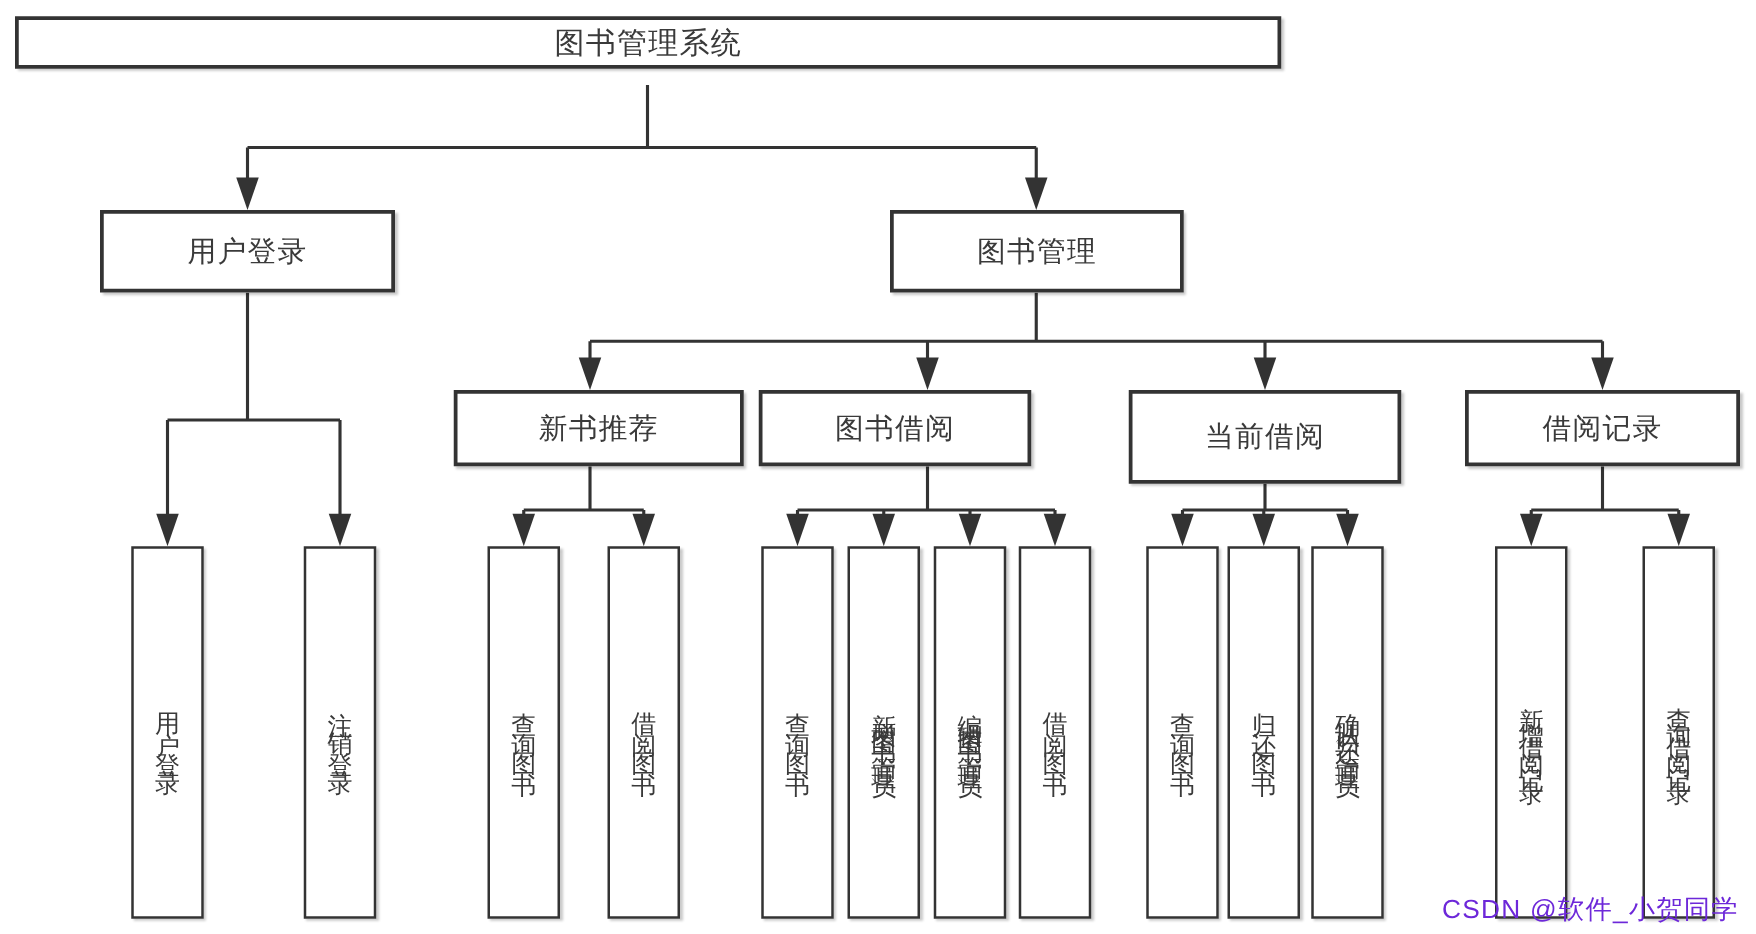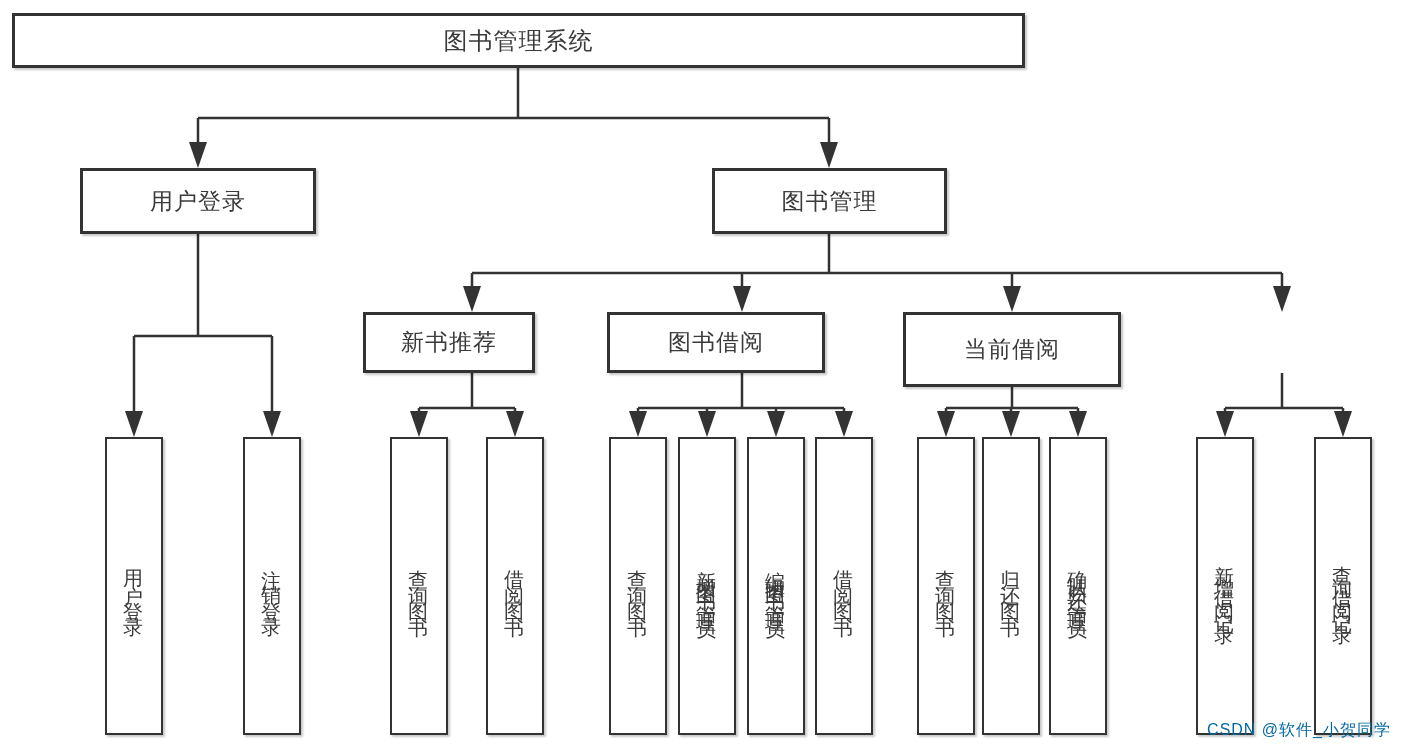--- a/index.html
+++ b/index.html
@@ -51,22 +51,22 @@
     text-orientation: mixed;
     white-space: nowrap;
   }
   .ls4 { letter-spacing: 16px; }
   .ls6 { letter-spacing: 12px; }
   .ls9 { letter-spacing: 7px; }
   #watermark {
     position: absolute;
     right: 14px;
     bottom: 6px;
-    font-size: 16px;
-    color: #0369a1;
+    font-size: 21px;
+    color: #6d28d9;
     letter-spacing: 1px;
     white-space: nowrap;
     z-index: 5;
   }
 </style>
 </head>
 <body>
 
 <div id="stage">
 
@@ -95,39 +95,42 @@
       <polygon points="767,411 785,411 776,437"></polygon>
       <polygon points="835,411 853,411 844,437"></polygon>
       <polygon points="937,411 955,411 946,437"></polygon>
       <polygon points="1002,411 1020,411 1011,437"></polygon>
       <polygon points="1069,411 1087,411 1078,437"></polygon>
       <polygon points="1216,411 1234,411 1225,437"></polygon>
       <polygon points="1334,411 1352,411 1343,437"></polygon>
     </g>
   </svg>
 
-  <div class="node hbox title" style="left:12px; top:13px; width:1013px; height:55px;font-family:Liberation Serif, serif;">
+  <div class="node hbox title" style="left:12px; top:13px; width:1013px; height:42px;font-family:Liberation Serif, serif;">
     <span>图书管理系统</span>
   </div>
 
   <div class="node hbox" style="left:80px; top:168px; width:236px; height:66px;">
     <span>用户登录</span>
   </div>
   <div class="node hbox" style="left:712px; top:168px; width:235px; height:66px;">
     <span>图书管理</span>
   </div>
 
-  <div class="node hbox" style="left:363px; top:312px; width:172px; height:61px;">
+  <div class="node hbox" style="left:363px; top:312px; width:232px; height:61px;">
     <span>新书推荐</span>
   </div>
   <div class="node hbox" style="left:607px; top:312px; width:218px; height:61px;">
     <span>图书借阅</span>
   </div>
   <div class="node hbox" style="left:903px; top:312px; width:218px; height:75px;">
     <span>当前借阅</span>
+  </div>
+  <div class="node hbox" style="left:1172px; top:312px; width:220px; height:61px;">
+    <span>借阅记录</span>
   </div>
 
   <div class="node vbox" style="left:105px;">
     <span class="vtext ls4">用户登录</span>
   </div>
   <div class="node vbox" style="left:243px;">
     <span class="vtext ls4">注销登录</span>
   </div>
 
   <div class="node vbox" style="left:390px;">

